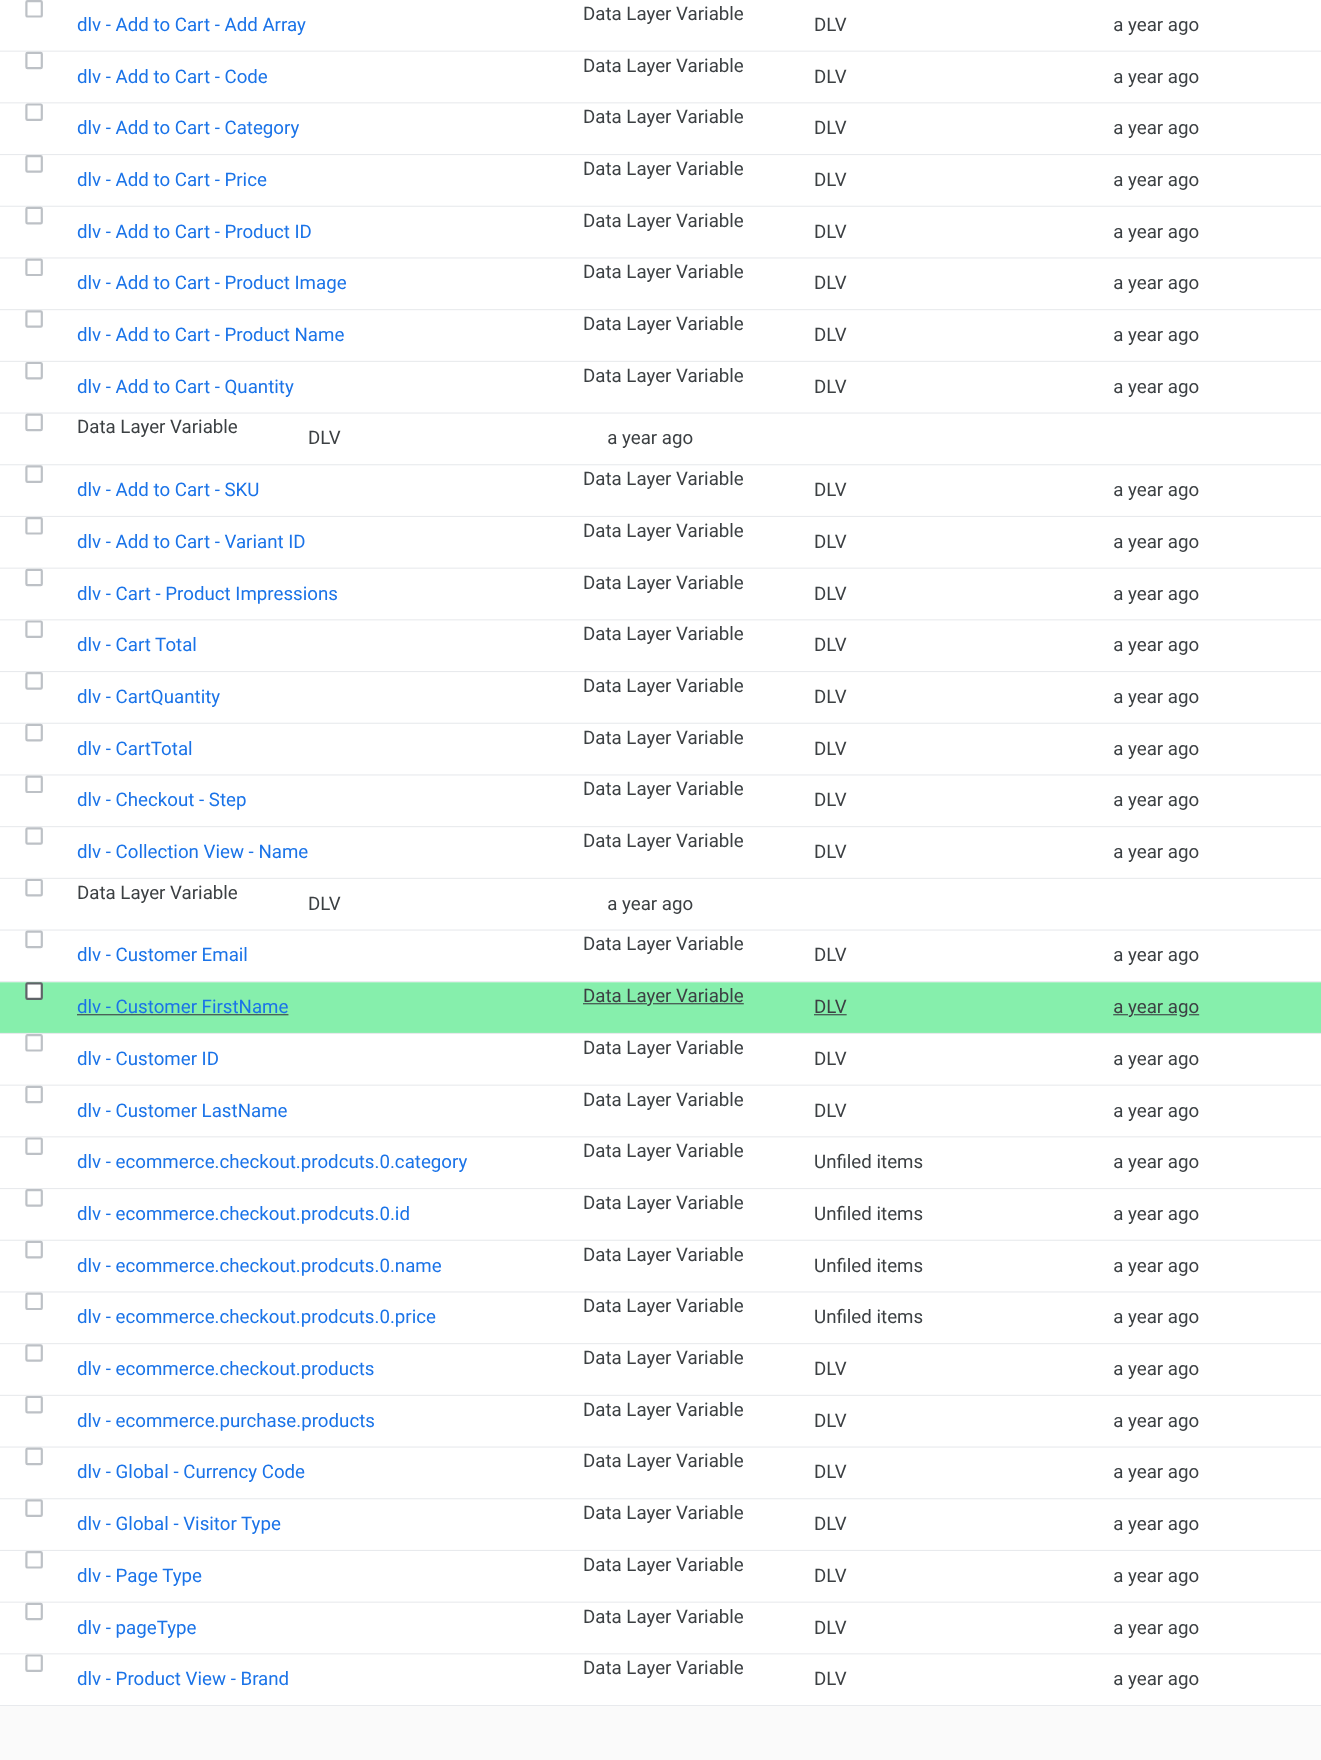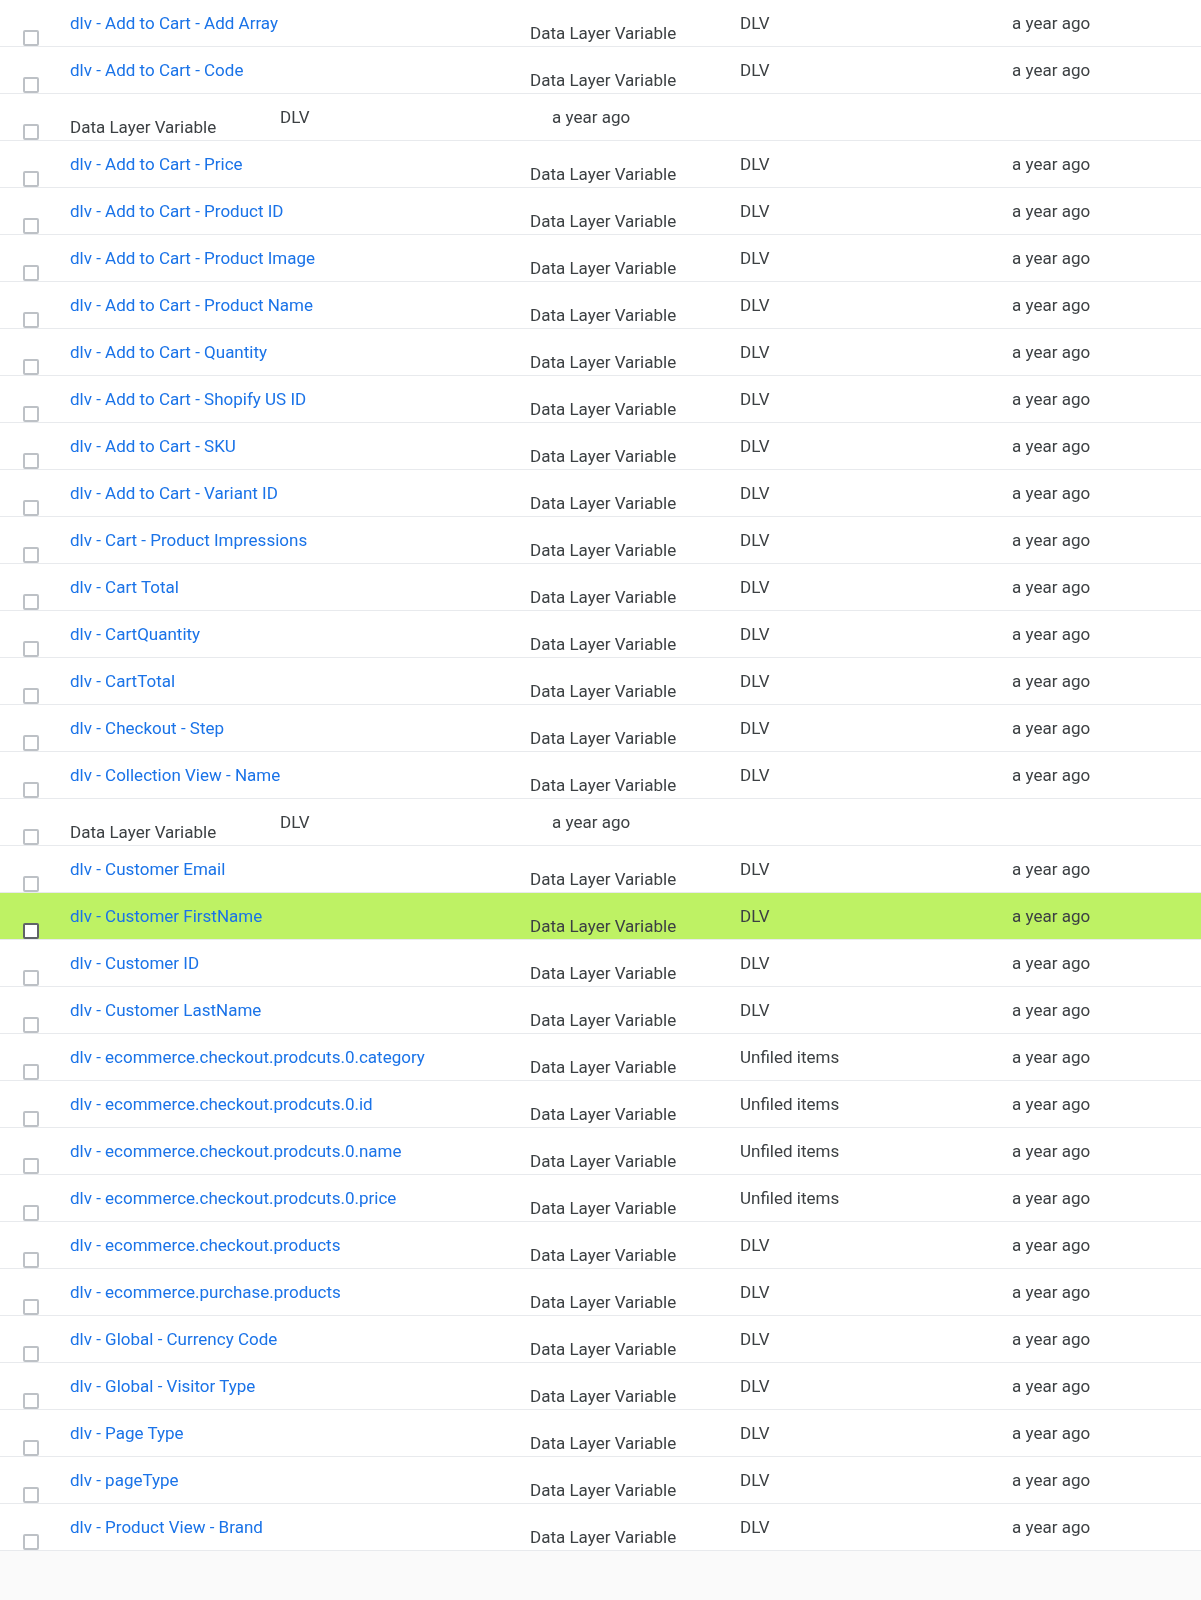--- a/index.html
+++ b/index.html
@@ -9,27 +9,28 @@
       font-size: 17px;
       color: #3c4043;
       padding: 0;
     }
     .table {
       width: 100%;
       background: #fff;
     }
     .row {
       display: flex;
-      align-items: flex-end;
+      align-items: flex-start;
       border-bottom: 1px solid #e8eaed;
       min-height: 47px;
       padding: 0;
     }
     .row.hovered {
-      background: #bef264;
+      background: #86efac;
+      text-decoration: underline;
     }
     .cell-checkbox {
       width: 62px;
       display: flex;
       justify-content: center;
       align-items: center;
       flex-shrink: 0;
     }
     .checkbox {
       width: 16px;
@@ -87,20 +88,21 @@
       </div>
       <div class="cell-name"><a>dlv - Add to Cart - Code</a></div>
       <div class="cell-type">Data Layer Variable</div>
       <div class="cell-folder">DLV</div>
       <div class="cell-edited">a year ago</div>
     </div>
     <div class="row">
       <div class="cell-checkbox">
         <div class="checkbox"></div>
       </div>
+      <div class="cell-name"><a>dlv - Add to Cart - Category</a></div>
       <div class="cell-type">Data Layer Variable</div>
       <div class="cell-folder">DLV</div>
       <div class="cell-edited">a year ago</div>
     </div>
     <div class="row">
       <div class="cell-checkbox">
         <div class="checkbox"></div>
       </div>
       <div class="cell-name"><a>dlv - Add to Cart - Price</a></div>
       <div class="cell-type">Data Layer Variable</div>
@@ -140,21 +142,20 @@
       </div>
       <div class="cell-name"><a>dlv - Add to Cart - Quantity</a></div>
       <div class="cell-type">Data Layer Variable</div>
       <div class="cell-folder">DLV</div>
       <div class="cell-edited">a year ago</div>
     </div>
     <div class="row">
       <div class="cell-checkbox">
         <div class="checkbox"></div>
       </div>
-      <div class="cell-name"><a>dlv - Add to Cart - Shopify US ID</a></div>
       <div class="cell-type">Data Layer Variable</div>
       <div class="cell-folder">DLV</div>
       <div class="cell-edited">a year ago</div>
     </div>
     <div class="row">
       <div class="cell-checkbox">
         <div class="checkbox"></div>
       </div>
       <div class="cell-name"><a>dlv - Add to Cart - SKU</a></div>
       <div class="cell-type">Data Layer Variable</div>

